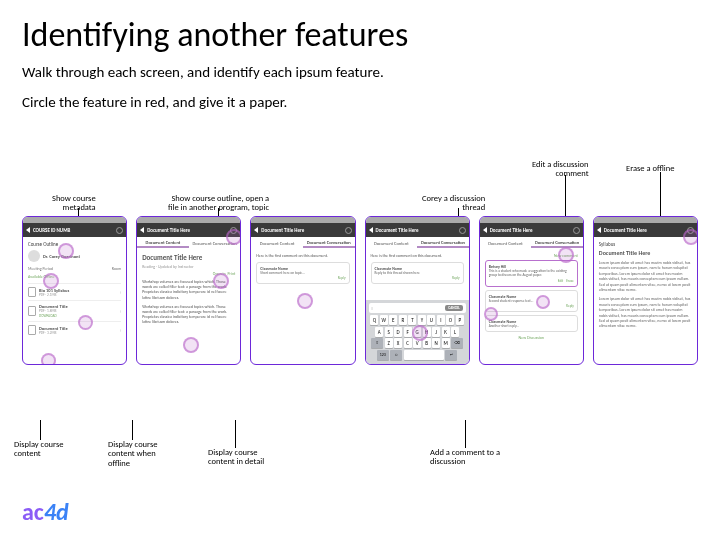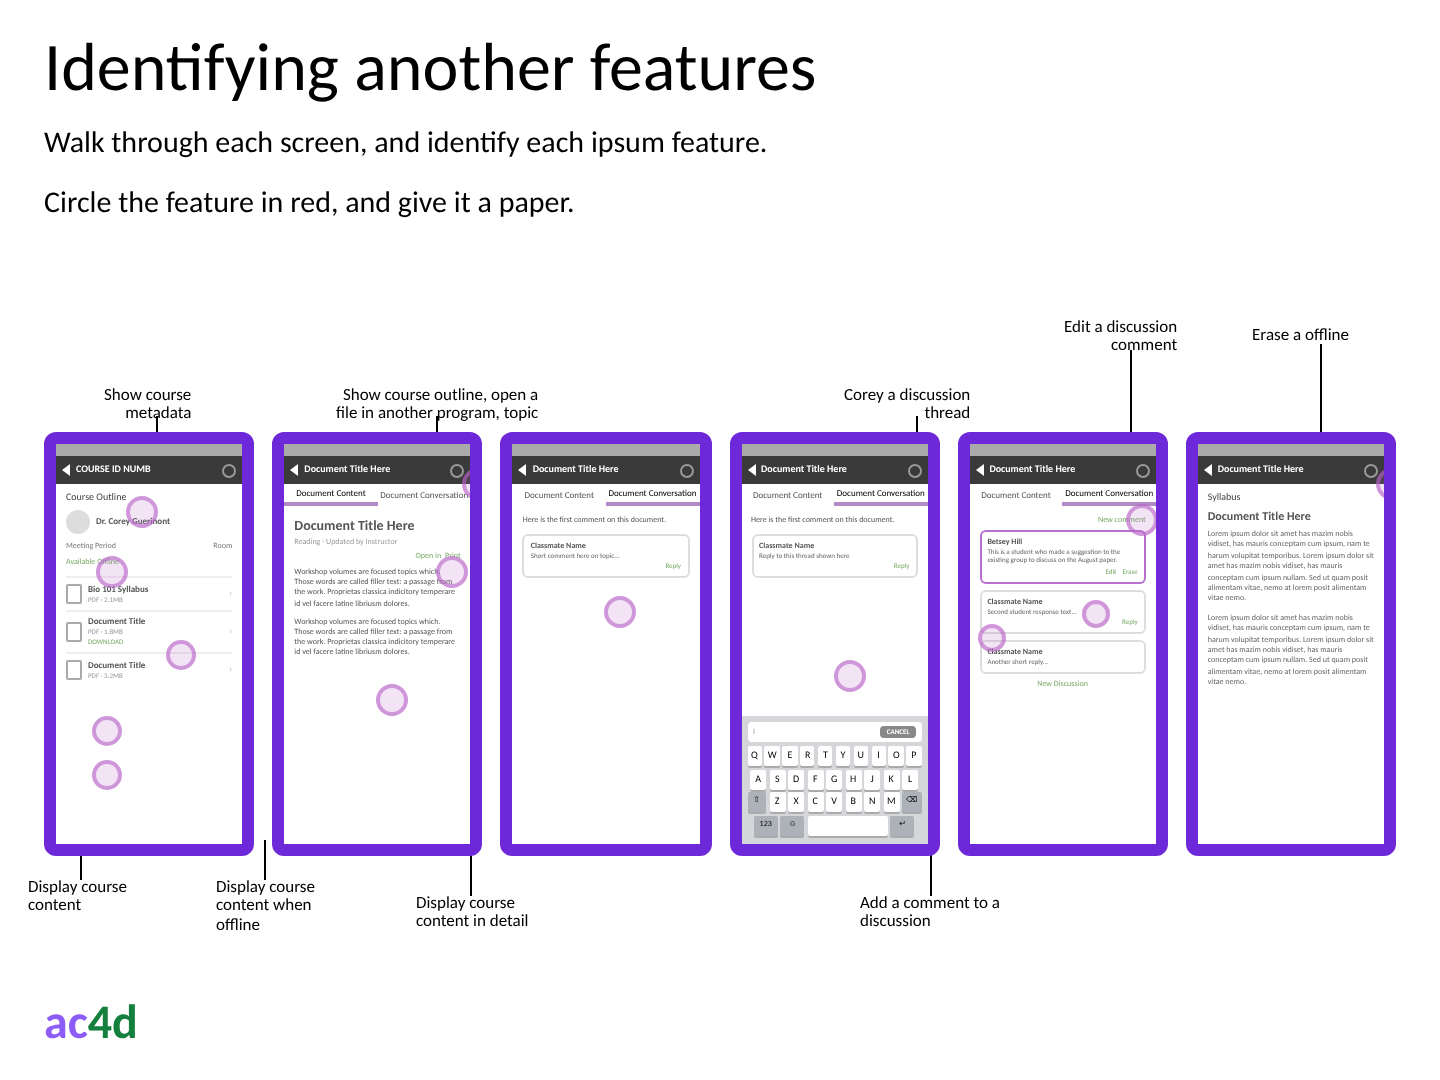--- a/index.html
+++ b/index.html
@@ -4,21 +4,21 @@
 <style>
   * { margin: 0; padding: 0; box-sizing: border-box; }
   body { width: 720px; height: 540px; background: #fff; font-family: Calibri, Arial, sans-serif; position: relative; overflow: hidden; }
 
   .title { font-size: 34px; font-weight: 400; color: #000; padding: 14px 22px 4px; }
   .subtitle { font-size: 15px; color: #000; padding: 4px 22px; }
 
   .annotation { position: absolute; font-size: 8.5px; line-height: 1.1; color: #000; text-align: right; white-space: pre-line; }
 
   .phones { position: absolute; top: 216px; left: 22px; right: 22px; display: flex; gap: 9px; }
-  .phone { width: 108px; height: 212px; border: 6px solid #6d28d9; border-radius: 6px; background: #fff; position: relative; overflow: hidden; display: flex; flex-direction: column; }
+  .phone { width: 108px; height: 149px; border: 1px solid #6d28d9; border-radius: 6px; background: #fff; position: relative; overflow: hidden; display: flex; flex-direction: column; }
 
   .statusbar { height: 6px; background: #aaa; }
   .topbar { height: 14px; background: #3a3a3a; display: flex; align-items: center; padding: 0 3px; gap: 3px; }
   .topbar .back { width: 0; height: 0; border-top: 3px solid transparent; border-bottom: 3px solid transparent; border-right: 4px solid #fff; }
   .topbar .ttl { font-size: 5px; color: #fff; font-weight: bold; }
   .topbar .sp { flex: 1; }
   .topbar .dot { width: 7px; height: 7px; border: 1px solid #999; border-radius: 50%; }
 
   .tabs { height: 12px; display: flex; font-size: 4.5px; color: #555; align-items: center; }
   .tabs .tab { flex: 1; text-align: center; padding: 1px 0; }
@@ -72,21 +72,21 @@
   .editbox .acts { display: flex; justify-content: flex-end; gap: 3px; margin-top: 2px; }
   .editbox .acts span { font-size: 3.5px; color: #7a6; }
   .longtxt { font-size: 4px; line-height: 1.35; color: #666; }
 
   
   .circle { position: absolute; border: 2px solid rgba(184,100,200,0.6); background: rgba(184,100,200,0.18); border-radius: 50%; pointer-events: none; }
 
   
   .logo { position: absolute; bottom: 14px; left: 22px; font-size: 24px; font-weight: bold; }
   .logo .g { color: #8b5cf6; }
-  .logo .r { color: #15803d; }
+  .logo .r { color: #3b82f6; font-style: italic; }
 
   
   .line { position: absolute; background: #000; width: 1px; }
 </style>
 </head>
 <body>
 
 <div class="title">Identifying another features</div>
 <div class="subtitle">Walk through each screen, and identify each ipsum feature.</div>
 <div class="subtitle" style="margin-top:4px">Circle the feature in red, and give it a paper.</div>

